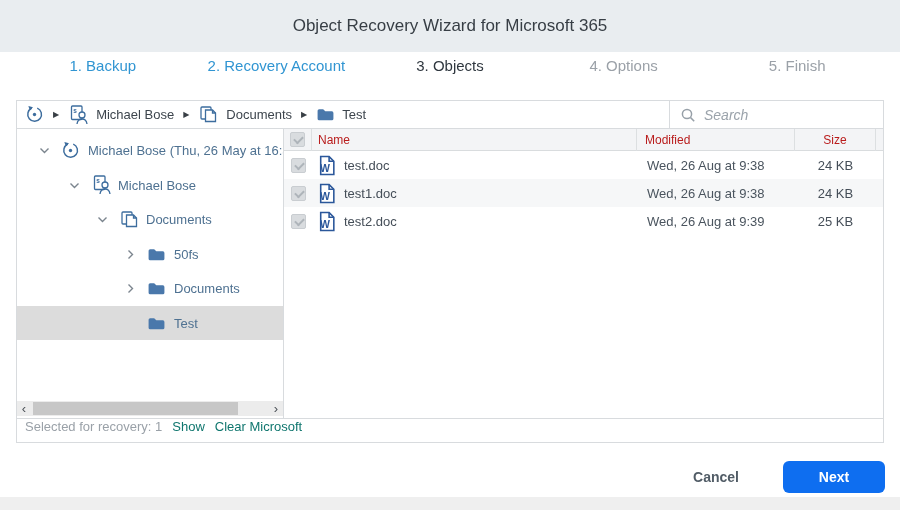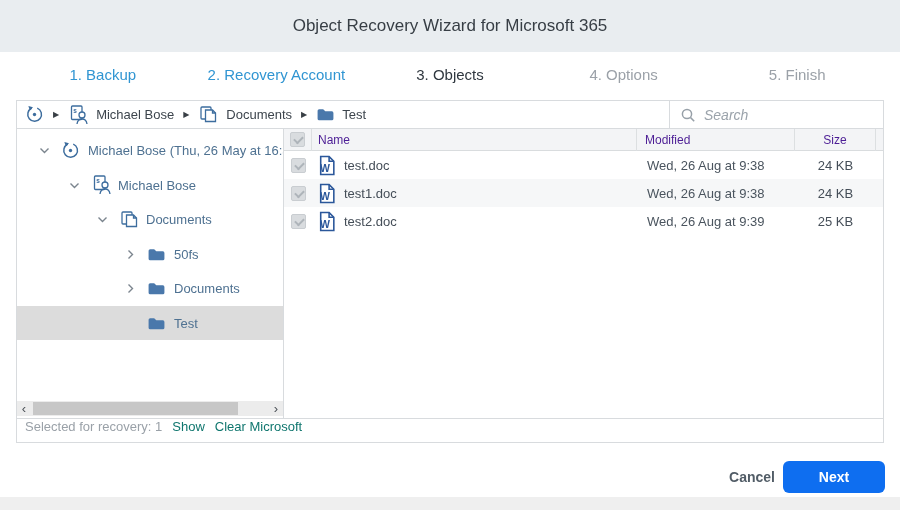--- a/index.html
+++ b/index.html
@@ -2,21 +2,21 @@
 <html><head>
 <meta charset="utf-8">
 <style>
   * { margin:0; padding:0; box-sizing:border-box; }
   html,body { width:900px; height:510px; background:#fff; overflow:hidden;
     font-family:"Liberation Sans", sans-serif; font-size:13px; color:#454e58; }
   .titlebar { position:absolute; left:0; top:0; width:900px; height:52px;
     background:#e9edf0; display:flex; align-items:center; justify-content:center; }
   .title { font-size:17px; color:#373e45; }
 
-  .steps { position:absolute; left:16px; top:57px; width:868px; height:34px; display:flex; }
+  .steps { position:absolute; left:16px; top:48px; width:868px; height:34px; display:flex; }
   .step { flex:1; display:flex; align-items:center; justify-content:center;
     font-size:15px; cursor:pointer; }
   .step.done    { color:#3095d2; }
   .step.current { color:#2f373f; }
   .step.future  { color:#9ba1a8; }
 
   .panel { position:absolute; left:16px; top:100px; width:868px; height:343px;
     border:1px solid #d8dbde; background:#fff; }
 
   .crumbbar { position:absolute; left:0; top:0; width:866px; height:28px;
@@ -43,21 +43,21 @@
   .hscroll { position:absolute; left:0; bottom:2px; width:266px; height:15px;
     background:#ececec; display:flex; align-items:center; }
   .scroll-arrow { width:14px; text-align:center; font-size:13px; line-height:13px;
     color:#4a5056; cursor:pointer; flex:none; user-select:none; }
   .scroll-track { position:relative; flex:1; height:15px; }
   .scroll-thumb { position:absolute; left:2px; top:1px; width:205px; height:13px;
     background:#c7c7c7; cursor:pointer; }
 
   .filetable { position:relative; width:599px; height:289px; overflow:hidden; }
   .thead { display:flex; height:22px; background:#f3f4f6; border-bottom:1px solid #d9dcde;
-    font-size:12px; color:#4c1d95; align-items:center; }
+    font-size:12px; color:#b91c1c; align-items:center; }
   .thead > div { height:22px; display:flex; align-items:center; border-right:1px solid #dcdfe1; }
   .th-check { width:28px; justify-content:center; }
   .th-name  { width:325px; padding-left:6px; }
   .th-mod   { width:158px; padding-left:8px; }
   .th-size  { width:81px;  justify-content:center; }
   .trow { display:flex; height:28px; align-items:center; cursor:pointer; }
   .trow.alt { background:#f6f7f8; }
   .td-check { width:28px; display:flex; justify-content:center; }
   .td-name  { width:325px; display:flex; align-items:center; padding-left:6px; gap:8px; overflow:hidden; }
   .td-mod   { width:158px; padding-left:10px; color:#4a545e; }
@@ -69,21 +69,21 @@
     border-left:2px solid #aeb4ba; border-bottom:2px solid #aeb4ba; transform:rotate(-45deg); }
 
   .statusbar { position:absolute; left:0; top:317px; width:866px; height:25px;
     border-top:1px solid #d8dbde; display:flex; align-items:flex-start; padding-left:8px; gap:10px; }
   .status-text { color:#9aa1a8; }
   .status-link { color:#0f766e; cursor:pointer; }
 
   .footer { position:absolute; right:15px; top:461px; display:flex; align-items:center; gap:8px; }
   .cancel { font-size:14px; font-weight:700; color:#515c66; cursor:pointer; }
   .next { width:102px; height:32px; background:#0e6ef0; border:0; border-radius:6px;
-    color:#fff; font-size:14px; font-weight:700; font-family:"Liberation Sans", sans-serif; cursor:pointer; }
+    color:#fff; font-size:14px; font-weight:700; font-family:"Liberation Sans", sans-serif; cursor:pointer;margin-left:36px; }
   .bottomstrip { position:absolute; left:0; top:497px; width:900px; height:13px; background:#efefef; }
   svg { display:block; }
 </style>
 </head>
 <body>
 
 <div class="titlebar">
   <div class="title">Object Recovery Wizard for Microsoft 365</div>
 </div>
 

